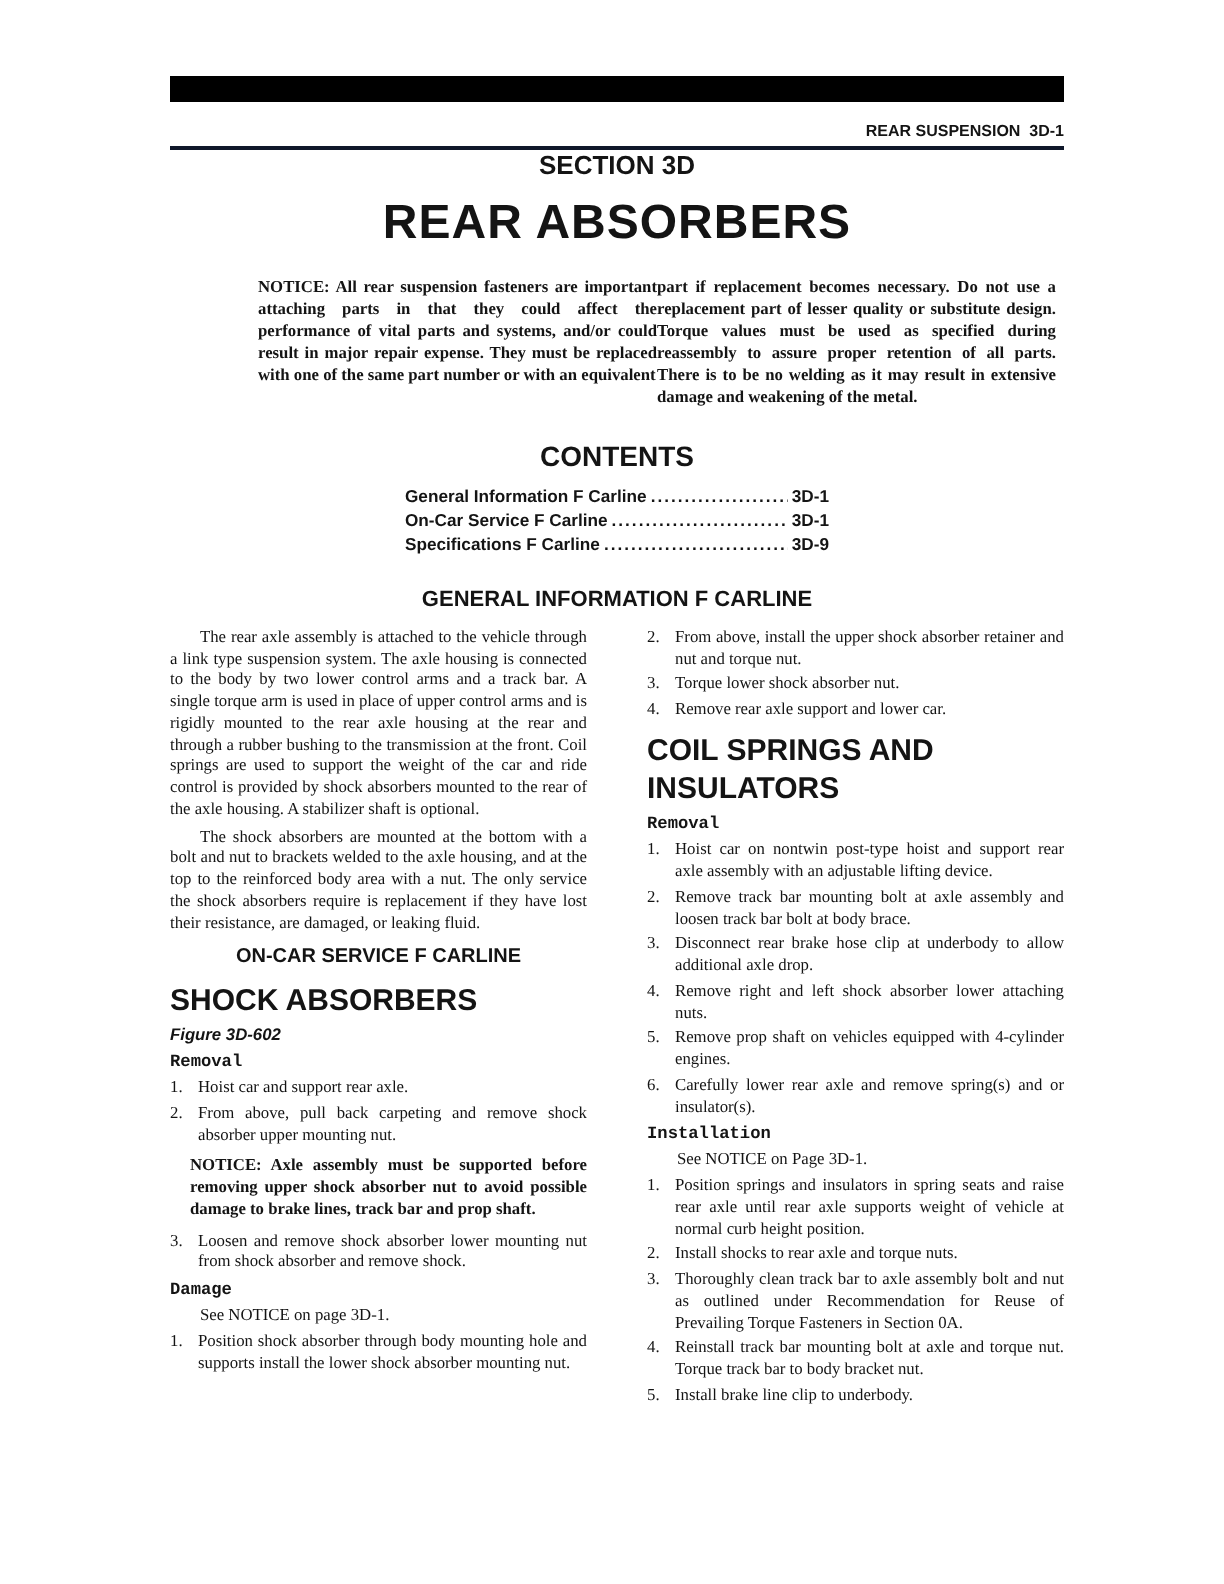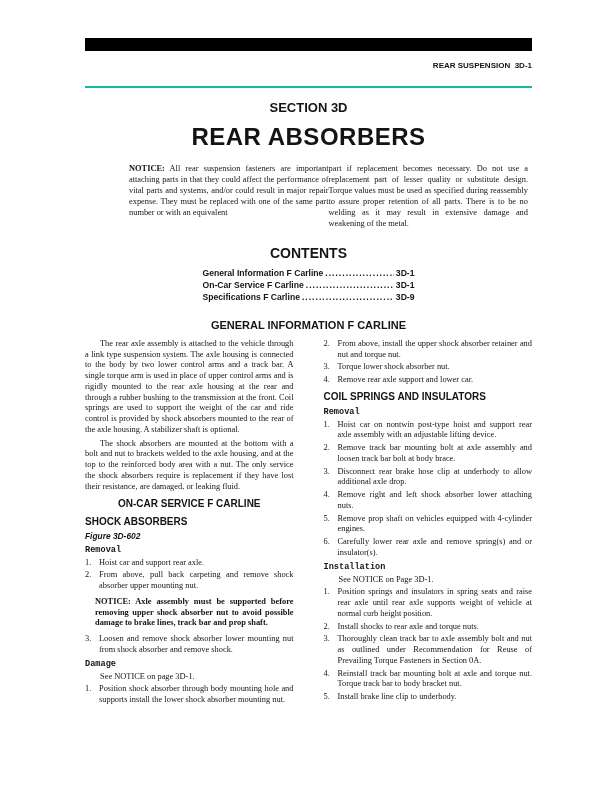--- a/index.html
+++ b/index.html
@@ -8,40 +8,40 @@
     background: #ffffff;
     overflow: hidden;
     position: relative;
     font-family: "Liberation Serif", serif;
     color: #141414;
   }
   .sheet { position: absolute; left: 85px; top: 38px; width: 447px; }
   .topbar { height: 13px; background: #000; }
   .running-head {
     margin-top: 10px;
-    border-bottom: 2px solid #14b8a6;
-    padding-bottom: 16px;
+    border-bottom: 2px solid #0f172a;
+    padding-bottom: 3px;
     text-align: right;
     font-family: "Liberation Sans", sans-serif;
     font-weight: bold;
     font-size: 8px;
   }
   .section-title {
-    margin-top: 12px; text-align: center;
+    text-align: center;
     font-family: "Liberation Sans", sans-serif;
     font-weight: bold; font-size: 13px;
   }
   .main-title {
     margin: 8px 0 0; text-align: center;
     font-family: "Liberation Sans", sans-serif;
     font-weight: bold; font-size: 24px; letter-spacing: .5px;
   }
   .notice-intro {
     margin-top: 13px; padding-left: 44px; padding-right: 4px;
-    display: flex; gap: 0;
+    display: flex; gap: 0; font-weight: bold;
   }
   .notice-intro .ncol { flex: 1; min-width: 0; font-size: 8.4px; line-height: 1.3; text-align: justify; margin: 0; }
   .contents-heading {
     margin-top: 15px; text-align: center;
     font-family: "Liberation Sans", sans-serif;
     font-weight: bold; font-size: 14px;
   }
   .toc { margin: 6px auto 0; width: 212px; font-family: "Liberation Sans", sans-serif; font-size: 8.6px; font-weight: bold; }
   .toc-row { display: flex; align-items: baseline; line-height: 1.45; }
   .toc-label { white-space: nowrap; }
@@ -49,21 +49,21 @@
   .toc-page { white-space: nowrap; }
   .gi-heading {
     margin-top: 15px; text-align: center;
     font-family: "Liberation Sans", sans-serif;
     font-weight: bold; font-size: 11px;
   }
   .columns { margin-top: 8px; display: flex; gap: 30px; font-size: 8.4px; line-height: 1.28; }
   .colm { flex: 1; min-width: 0; }
   .para { text-align: justify; text-indent: 15px; margin: 0 0 3px; }
   .center-head { margin: 6px 0 4px; text-align: center; font-family: "Liberation Sans", sans-serif; font-weight: bold; font-size: 10px; }
-  .sub-head { margin: 5px 0 2px; font-family: "Liberation Sans", sans-serif; font-weight: bold; font-size: 10px; }
+  .sub-head { margin: 5px 0 2px; font-family: "Liberation Sans", sans-serif; font-weight: bold; font-size: 15px; }
   .figure-ref { margin: 0 0 2px; font-family: "Liberation Sans", sans-serif; font-weight: bold; font-style: italic; font-size: 8.4px; }
   .proc-label { margin: 3px 0 2px; font-family: Liberation Mono, monospace; font-weight: bold; font-size: 8.6px; }
   .step { display: flex; margin: 0 0 2px; }
   .step .num { flex: 0 0 14px; }
   .step .stxt { flex: 1; text-align: justify; }
   .notice-block { font-weight: bold; margin: 5px 0 5px 10px; text-align: justify; }
   .see-note { margin: 0 0 2px 15px; }
 </style>
 </head>
 <body>

